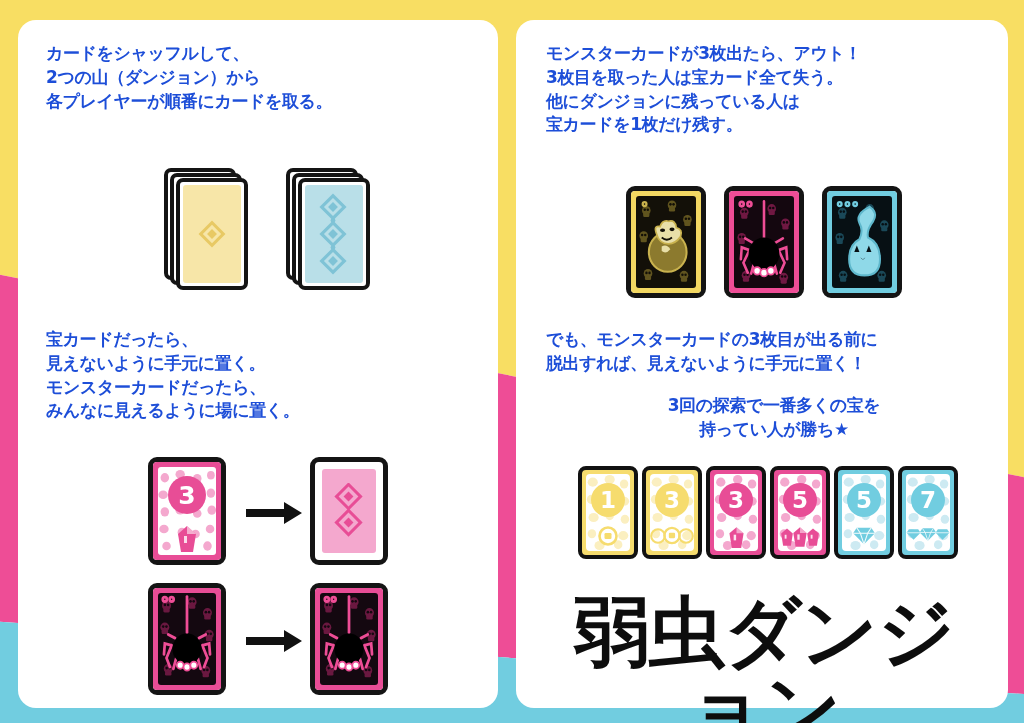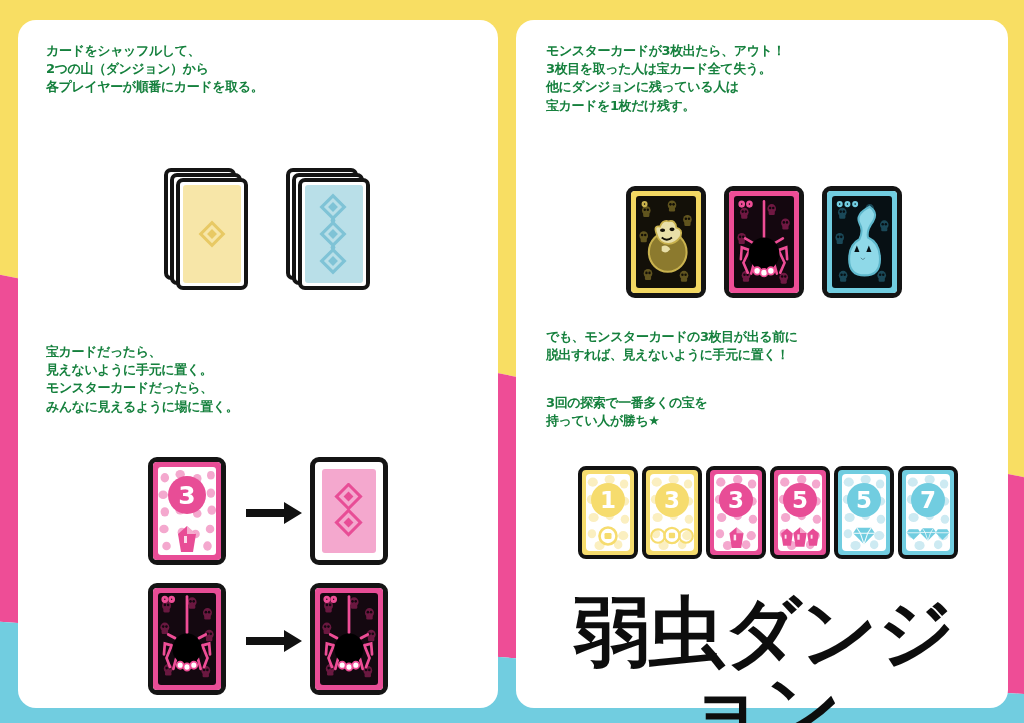--- a/index.html
+++ b/index.html
@@ -22,23 +22,23 @@
 
   
   .panel{
     position:absolute;background:#FFFFFF;border-radius:18px;
     box-sizing:border-box;padding:0;
   }
   #panel-left{left:18px;top:20px;width:480px;height:688px;}
   #panel-right{left:516px;top:20px;width:492px;height:688px;}
 
   .txt{
-    position:absolute;color:#15803d;font-weight:700;
+    position:absolute;color:#1d4ed8;font-weight:700;
     font-family:"DejaVu Sans","Liberation Sans",sans-serif;
-    font-size:13px;line-height:1.40;letter-spacing:-0.4px;
+    font-size:17px;line-height:1.40;letter-spacing:-0.4px;
     white-space:pre-line;-webkit-font-smoothing:antialiased;
   }
 
   
   .deck{position:absolute;width:84px;height:124px;}
   .deck .sheet{position:absolute;width:72px;height:112px;border-radius:7px;
         background:#FFF;border:4px solid #141414;box-sizing:border-box;}
   .deck .s1{left:0;top:0;}
   .deck .s2{left:6px;top:5px;}
   .deck .s3{left:12px;top:10px;}
@@ -120,21 +120,21 @@
             <rect x="17.5" y="11.5" width="7" height="7" transform="rotate(45 21 15)"></rect>
             <rect x="17.5" y="38.5" width="7" height="7" transform="rotate(45 21 42)"></rect>
             <rect x="17.5" y="65.5" width="7" height="7" transform="rotate(45 21 69)"></rect>
             <circle cx="21" cy="28.5" r="2.4"></circle>
             <circle cx="21" cy="55.5" r="2.4"></circle>
           </g>
         </svg>
       </div>
     </div>
 
-    <div class="txt" style="left:28px;top:324px;width:430px;font-family:Liberation Mono, monospace;">宝カードだったら、
+    <div class="txt" style="left:28px;top:308px;width:430px;">宝カードだったら、
 見えないように手元に置く。
 モンスターカードだったら、
 みんなに見えるように場に置く。</div>
 
     <div class="ill" style="left:130px;top:437px;width:78px;height:108px;border-color:#141414;">
       <div class="pad" style="background:#E84D96;">
         <div style="position:absolute;left:5px;top:5px;right:5px;bottom:5px;border-radius:3px;background:#ffffff;overflow:hidden;">
           <svg width="100%" height="100%" viewBox="0 0 68 98">
             <g fill="#F4A8CE">
               <ellipse cx="8" cy="10" rx="5" ry="5.5"></ellipse>
@@ -517,21 +517,21 @@
               </g>
             </svg>
           </div>
         </div>
       </div>
     </div>
 
     <div class="txt" style="left:30px;top:308px;width:456px;">でも、モンスターカードの3枚目が出る前に
 脱出すれば、見えないように手元に置く！</div>
 
-    <div class="txt" style="left:30px;top:374px;width:456px;">3回の探索で一番多くの宝を
+    <div class="txt" style="left:30px;top:374px;width:456px;text-align:center;">3回の探索で一番多くの宝を
 持ってい人が勝ち★</div>
 
     <div style="position:absolute;left:62px;top:446px;display:flex;gap:4px;">
 
       <div class="tcard" style="border-color:#111;background:#F6DC6E;">
         <div class="inner">
           <svg width="100%" height="100%" viewBox="0 0 52 85" preserveAspectRatio="none">
             <g fill="#FBEFC0">
               <ellipse cx="8" cy="9" rx="6" ry="5"></ellipse>
                 <ellipse cx="28" cy="6" rx="6" ry="5"></ellipse>

